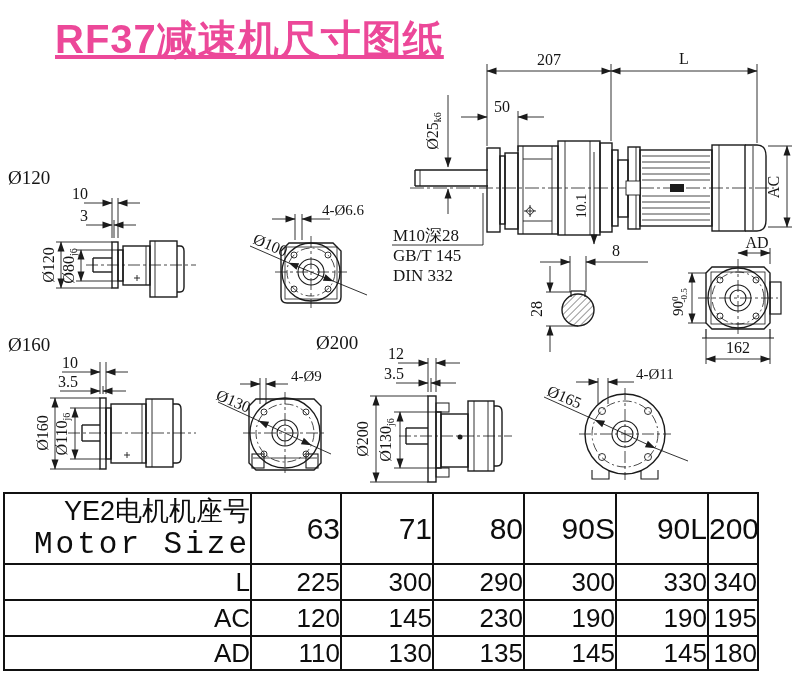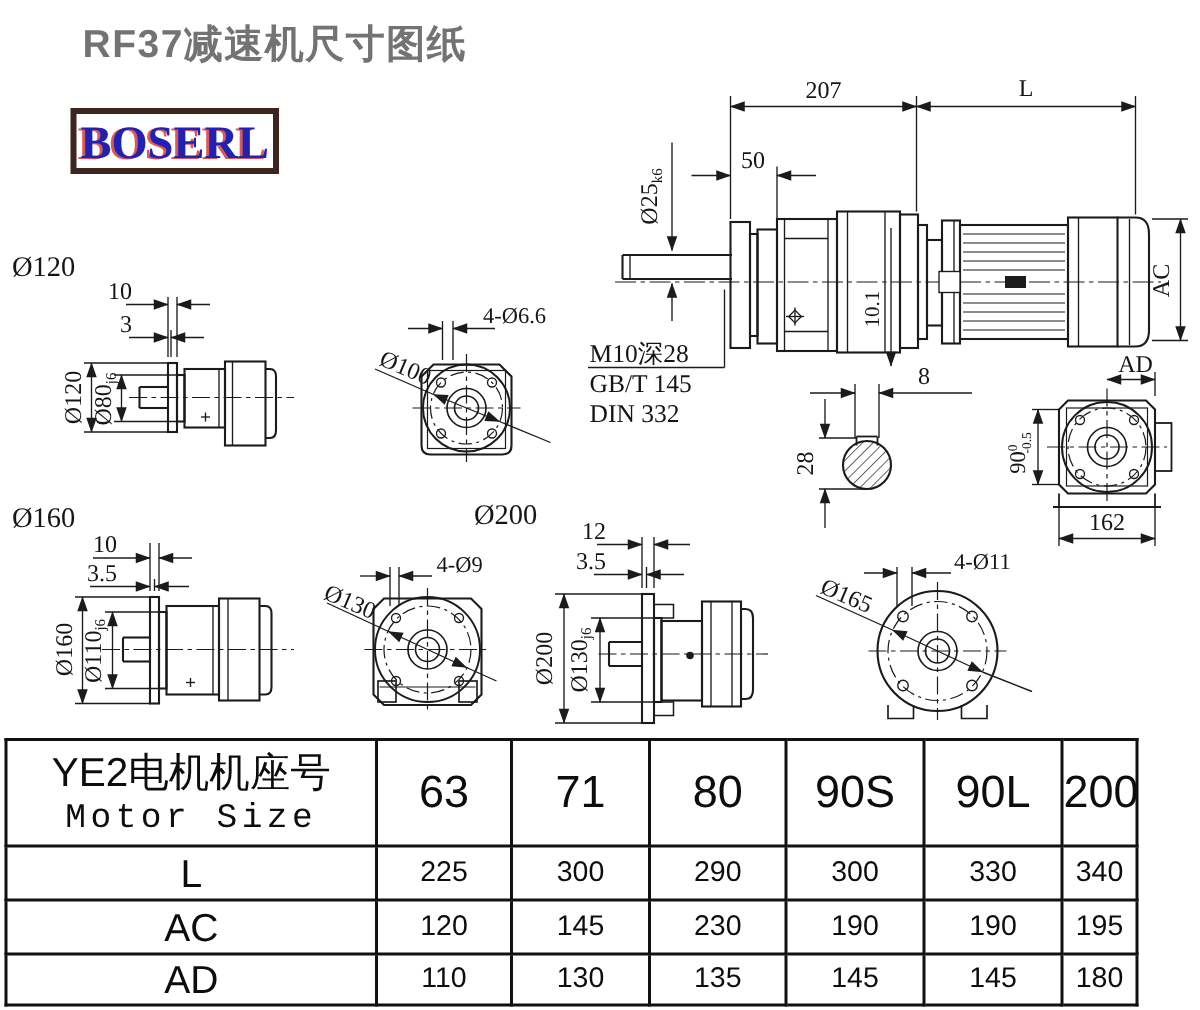--- a/index.html
+++ b/index.html
@@ -1,45 +1,42 @@
 <!DOCTYPE html>
 <html><head>
 <meta charset="utf-8">
 <style>
   html,body{margin:0;padding:0;background:#ffffff;}
   .canvas{position:relative;width:800px;height:673px;background:#ffffff;overflow:hidden;
           font-family:"Liberation Serif", serif;color:#151515;}
-  .title{position:absolute;left:55px;top:12px;font-size:26px;font-weight:bold;
-         font-family:"Liberation Sans", sans-serif;color:#737373;letter-spacing:1px;}
+  .title{position:absolute;left:55px;top:12px;font-size:40px;font-weight:bold;
+         font-family:"Liberation Sans", sans-serif;color:#ec4899;letter-spacing:1px;text-decoration:underline;}
   .logo{position:absolute;left:47px;top:72px;width:131px;height:36px;
         border:4px solid #3d241f;display:flex;align-items:center;justify-content:center;}
   .logo span{font-family:"Liberation Serif", serif;font-size:31px;font-weight:bold;
         color:#2121b4;text-shadow:-2px 1px 0 rgba(204,34,34,.75);line-height:1;}
   svg text{fill:#151515;font-family:"Liberation Serif", serif;}
   .dims{font-size:16px;}
   .viewlabel{font-size:19px;}
   table.spec{position:absolute;left:3px;top:492px;width:756px;height:177px;
-      border-collapse:collapse;table-layout:fixed;text-align:center;
+      border-collapse:collapse;table-layout:fixed;text-align:right;
       font-family:"Liberation Sans", sans-serif;color:#0d0d0d;}
   table.spec td{border:2px solid #111;padding:0;}
   .hdr-cn{font-size:27px;line-height:1.2;}
-  .hdr-en{font-family:"Liberation Mono", monospace;font-size:23px;letter-spacing:3px;}
+  .hdr-en{font-family:"Liberation Mono", monospace;font-size:31px;letter-spacing:3px;}
   .colhead{font-size:30px;border-radius:22px;}
-  .cell{font-size:19px;}
+  .cell{font-size:26px;}
   .rowlabel{font-size:26px;}
 </style>
 </head>
 <body>
 
 <div class="canvas">
 
   <div class="title">RF37减速机尺寸图纸</div>
-  <div class="logo">
-    <span>BOSERL</span>
-  </div>
 
   <svg width="800" height="492" viewBox="0 0 800 492" stroke="#1b1b1b" fill="none" stroke-width="1">
     <defs>
       <marker id="arr" markerWidth="11" markerHeight="8" refX="10" refY="4" orient="auto-start-reverse" markerUnits="userSpaceOnUse">
         <path d="M0.5,0.5 L10.5,4 L0.5,7.5 Z" fill="#1b1b1b" stroke="none"></path>
       </marker>
       <pattern id="hatch" width="5" height="5" patternUnits="userSpaceOnUse" patternTransform="rotate(45)">
         <line x1="0" y1="0" x2="0" y2="5" stroke="#1b1b1b" stroke-width="0.9"></line>
       </pattern>
     </defs>

